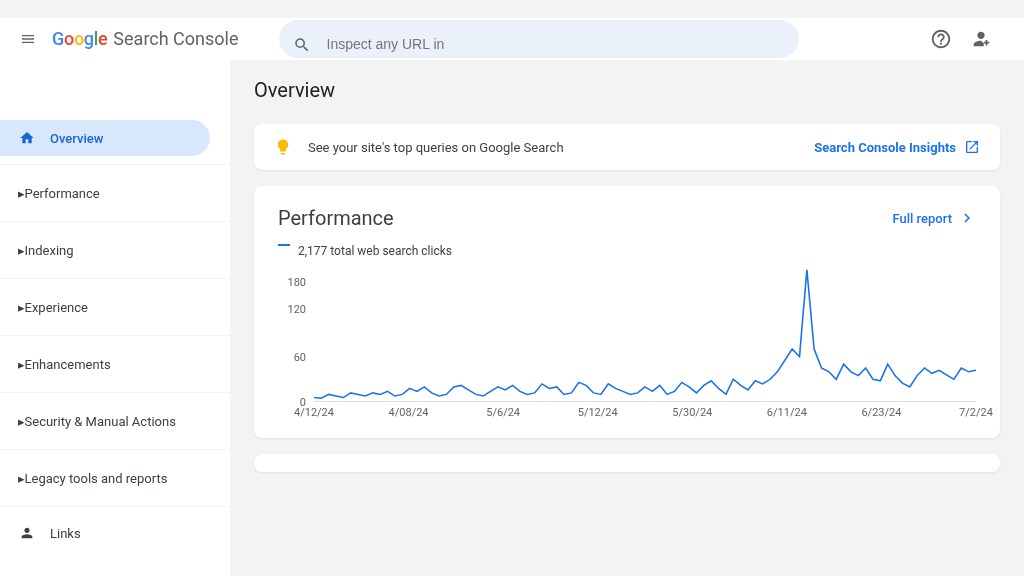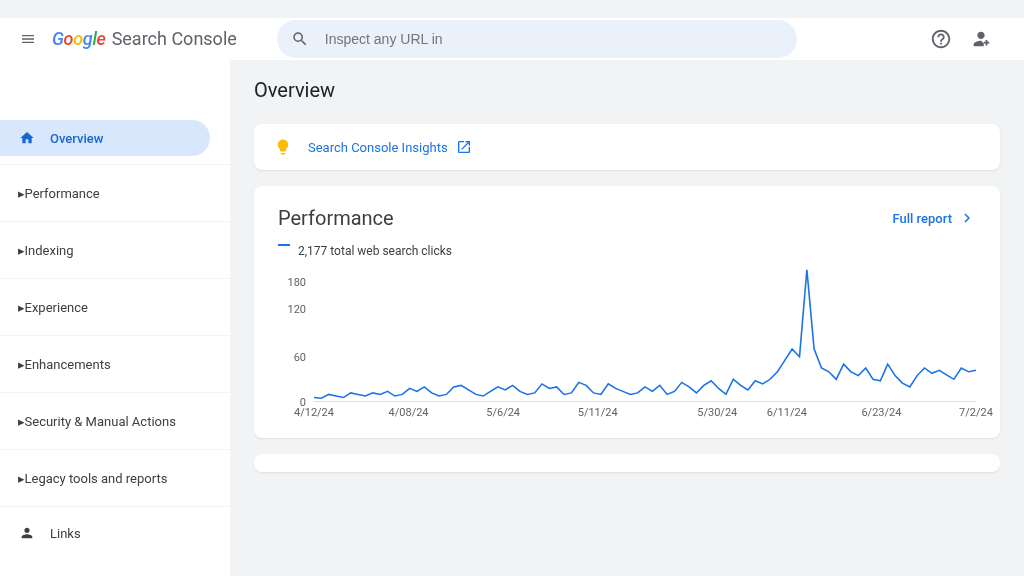--- a/index.html
+++ b/index.html
@@ -2,26 +2,26 @@
 <html><head>
 <meta charset="utf-8">
 <style>
   * { box-sizing: border-box; margin: 0; padding: 0; }
   body { font-family: 'Google Sans', Roboto, Arial, sans-serif; background: #f1f3f4; color: #202124; width: 1024px; height: 576px; overflow: hidden; }
   
   .topbar { height: 42px; background: #fff; display: flex; align-items: center; padding: 0 8px; border-bottom: 1px solid #fff; margin-top: 18px; }
   .hamburger { width: 24px; height: 24px; padding: 4px; margin: 0 8px; cursor: pointer; }
   .hamburger svg { width: 100%; height: 100%; }
   .logo { display: flex; align-items: center; margin-left: 4px; }
-  .logo-google { font-size: 18px; font-weight: 500; letter-spacing: -0.3px; font-style: italic; }
+  .logo-google { font-size: 18px; font-weight: 500; letter-spacing: -0.3px; }
   .lg-b { color: #4285f4; } .lg-r { color: #ea4335; } .lg-y { color: #fbbc04; } .lg-g { color: #34a853; }
   .logo-sc { font-size: 18px; color: #5f6368; margin-left: 6px; font-weight: 400; }
   
   .search-wrap { flex: 1; display: flex; align-items: center; margin-left: 40px; }
-  .search-pill { display: flex; align-items: center; background: #eaf1fb; border-radius: 22px; height: 38px; padding: 0 14px; width: 520px; }
+  .search-pill { display: flex; align-items: flex-start; background: #eaf1fb; border-radius: 22px; height: 38px; padding: 16px 14px; width: 520px; }
   .search-pill svg { width: 18px; height: 18px; fill: #5f6368; margin-right: 16px; }
   .search-pill input { border: none; background: transparent; outline: none; font-size: 14px; color: #5f6368; flex: 1; }
   
   .top-icons { display: flex; gap: 18px; margin-right: 24px; align-items: center; }
   .top-icons .ic { width: 22px; height: 22px; cursor: pointer; }
   .top-icons svg { width: 100%; height: 100%; fill: #5f6368; }
   
   .body-wrap { display: flex; height: calc(100% - 60px); }
   
   .sidebar { width: 230px; background: #fff; padding-top: 60px; }
@@ -34,21 +34,21 @@
   
   .main { flex: 1; padding: 0 24px; overflow-y: auto; }
   .page-title { font-size: 20px; color: #202124; margin: 18px 0 22px 0; font-weight: 400; }
   
   .card { background: #fff; border-radius: 8px; margin-bottom: 16px; box-shadow: 0 1px 2px rgba(60,64,67,.1); }
   
   .insights-row { display: flex; align-items: center; padding: 14px 20px; }
   .bulb { width: 18px; height: 18px; margin-right: 16px; }
   .bulb svg { width: 100%; height: 100%; }
   .insights-text { font-size: 13px; color: #3c4043; flex: 1; }
-  .insights-link { color: #1a73e8; font-size: 13px; font-weight: 400; display: flex; align-items: center; cursor: pointer; }
+  .insights-link { color: #1a73e8; font-size: 13px; font-weight: 700; display: flex; align-items: center; cursor: pointer; }
   .insights-link svg { width: 16px; height: 16px; fill: #1a73e8; margin-left: 8px; }
   
   .perf-card { padding: 20px 24px 12px 24px; }
   .perf-head { display: flex; align-items: center; justify-content: space-between; margin-bottom: 14px; }
   .perf-title { font-size: 20px; color: #3c4043; font-weight: 400; }
   .full-report { color: #1a73e8; font-size: 13px; font-weight: 500; cursor: pointer; display: flex; align-items: center; }
   .full-report svg { width: 18px; height: 18px; fill: #1a73e8; margin-left: 6px; }
   
   .legend { display: flex; align-items: flex-start; font-size: 12px; color: #3c4043; margin-bottom: 8px; }
   .legend-sw { width: 12px; height: 2px; background: #1a73e8; margin-right: 8px; }
@@ -161,20 +161,21 @@
 
   <div class="main">
     <h1 class="page-title">Overview</h1>
 
     <div class="card insights-row">
       <span class="bulb">
         <svg viewBox="0 0 24 24">
             <path fill="#fbbc04" d="M9 21c0 .55.45 1 1 1h4c.55 0 1-.45 1-1v-1H9v1zm3-19C8.14 2 5 5.14 5 9c0 2.38 1.19 4.47 3 5.74V17c0 .55.45 1 1 1h6c.55 0 1-.45 1-1v-2.26c1.81-1.27 3-3.36 3-5.74 0-3.86-3.14-7-7-7z"></path>
           </svg>
       </span>
+      <span class="insights-text">See your site's top queries on Google Search</span>
       <a class="insights-link">
         <span>Search Console Insights</span>
         <svg viewBox="0 0 24 24">
             <path d="M19 19H5V5h7V3H5c-1.11 0-2 .9-2 2v14c0 1.1.89 2 2 2h14c1.1 0 2-.9 2-2v-7h-2v7zM14 3v2h3.59l-9.83 9.83 1.41 1.41L19 6.41V10h2V3h-7z"></path>
           </svg>
       </a>
     </div>
 
     <div class="card perf-card">
       <div class="perf-head">
@@ -200,22 +201,22 @@
         <div class="plot">
           <svg id="chart-svg" viewBox="0 0 620 136" preserveAspectRatio="none">
             <line class="baseline" x1="0" y1="136" x2="620" y2="136"></line>
             <polyline id="series-line" class="series" points="0.0,131.5 6.9,132.2 13.8,128.4 20.7,130.0 27.6,131.5 34.4,126.9 41.3,128.4 48.2,130.0 55.1,126.9 62.0,128.4 68.9,125.4 75.8,130.0 82.7,128.4 89.6,122.4 96.4,125.4 103.3,120.9 110.2,126.9 117.1,130.0 124.0,128.4 130.9,120.9 137.8,119.4 144.7,123.9 151.6,128.4 158.4,130.0 165.3,125.4 172.2,120.9 179.1,123.9 186.0,119.4 192.9,125.4 199.8,128.4 206.7,126.9 213.6,117.9 220.4,122.4 227.3,120.9 234.2,128.4 241.1,126.9 248.0,116.4 254.9,119.4 261.8,126.9 268.7,128.4 275.6,117.9 282.4,122.4 289.3,125.4 296.2,128.4 303.1,126.9 310.0,120.9 316.9,125.4 323.8,119.4 330.7,128.4 337.6,125.4 344.4,116.4 351.3,120.9 358.2,126.9 365.1,119.4 372.0,114.8 378.9,122.4 385.8,128.4 392.7,113.3 399.6,119.4 406.4,123.9 413.3,114.8 420.2,117.9 427.1,113.3 434.0,105.8 440.9,94.4 447.8,83.1 454.7,90.7 461.6,3.8 468.4,83.1 475.3,102.0 482.2,105.8 489.1,113.3 496.0,98.2 502.9,105.8 509.8,109.6 516.7,102.0 523.6,113.3 530.4,114.8 537.3,98.2 544.2,109.6 551.1,117.1 558.0,120.9 564.9,109.6 571.8,102.0 578.7,107.3 585.6,104.3 592.4,108.8 599.3,113.3 606.2,102.0 613.1,105.8 620.0,104.3"></polyline>
           </svg>
         </div>
         <div class="x-axis" id="x-axis">
             <div class="x-tick" style="left: 0%;">4/12/24</div>
             <div class="x-tick" style="left: 14.2857%;">4/08/24</div>
             <div class="x-tick" style="left: 28.5714%;">5/6/24</div>
-            <div class="x-tick" style="left: 42.8571%;">5/11/24</div>
-            <div class="x-tick" style="left: 57.1429%; margin-left: 25px;">5/30/24</div>
+            <div class="x-tick" style="left: 42.8571%;">5/12/24</div>
+            <div class="x-tick" style="left: 57.1429%;">5/30/24</div>
             <div class="x-tick" style="left: 71.4286%;">6/11/24</div>
             <div class="x-tick" style="left: 85.7143%;">6/23/24</div>
             <div class="x-tick" style="left: 100%;">7/2/24</div>
           </div>
       </div>
     </div>
 
     <div class="card" style="height:18px"></div>
   </div>
 </div>

